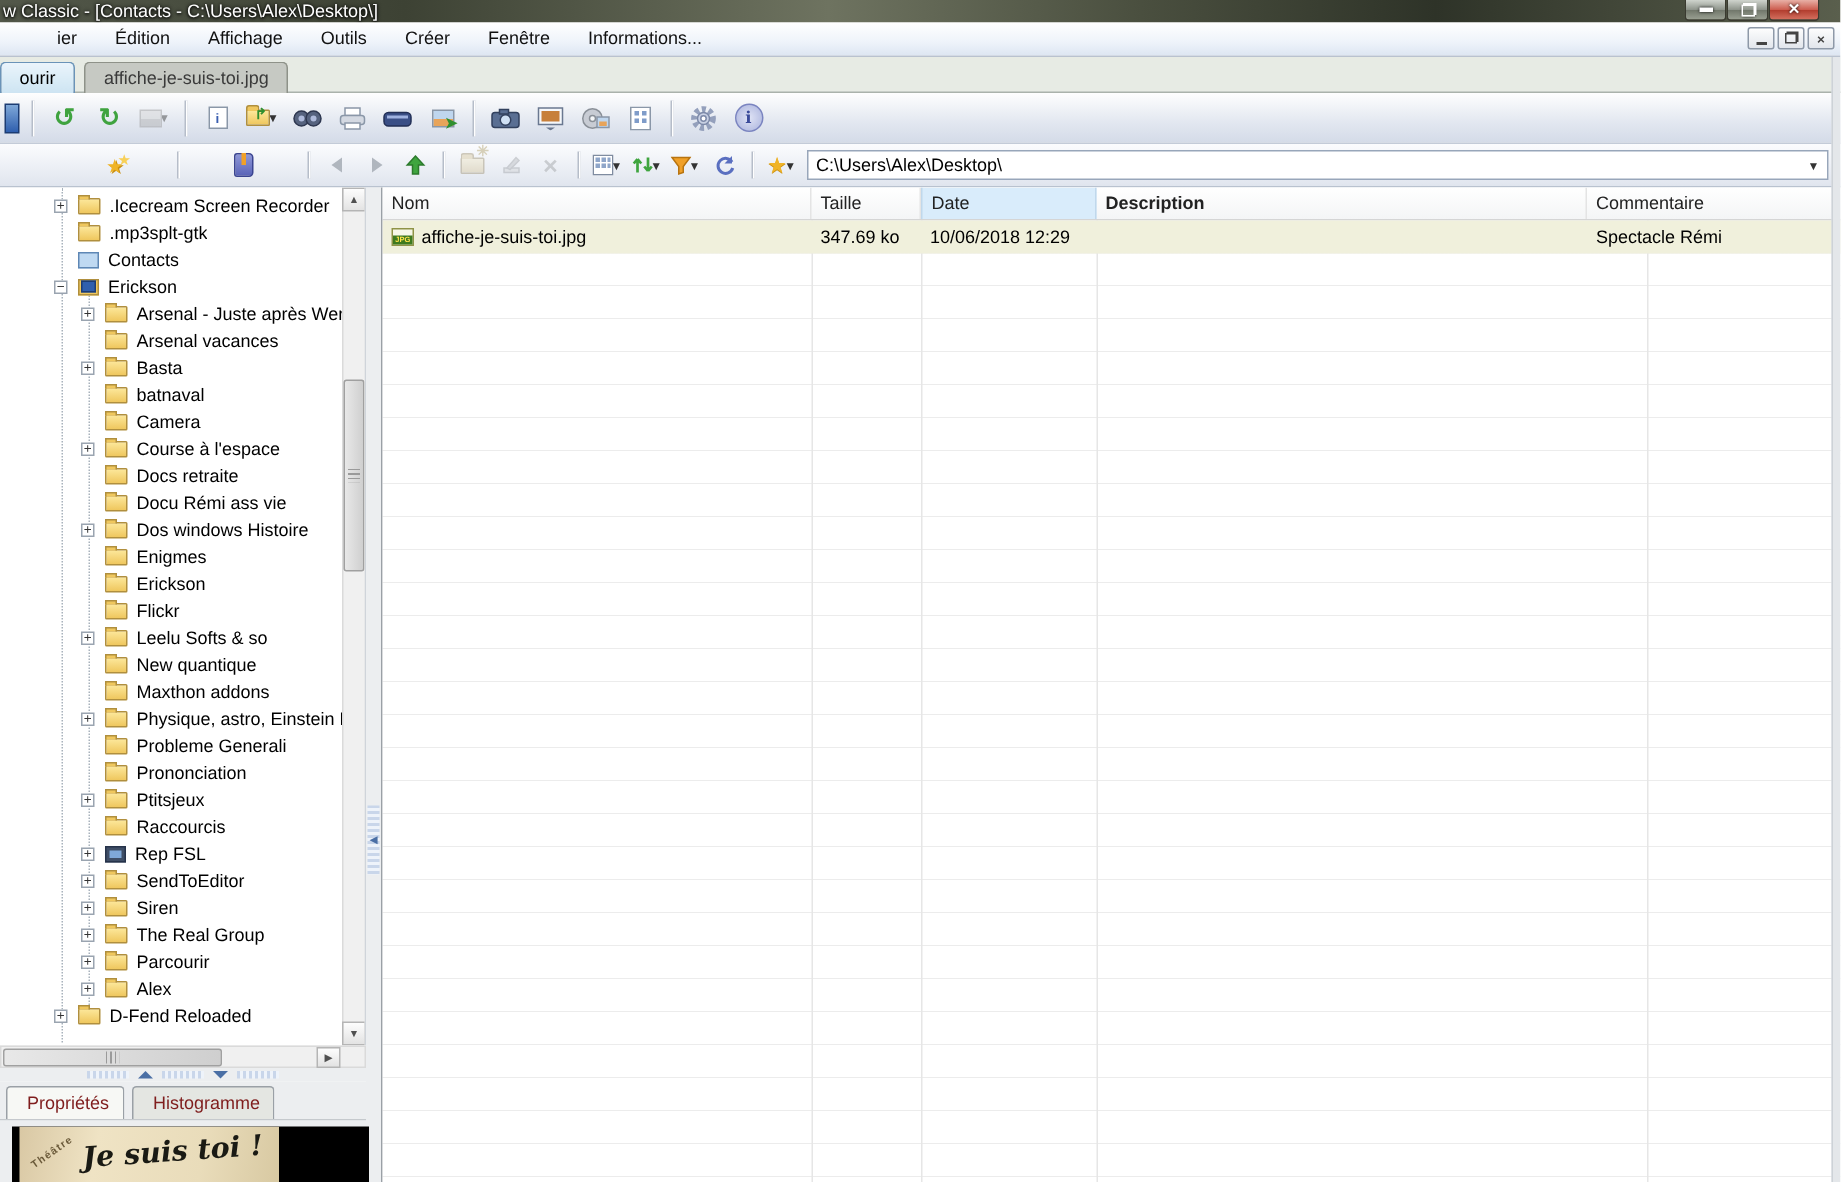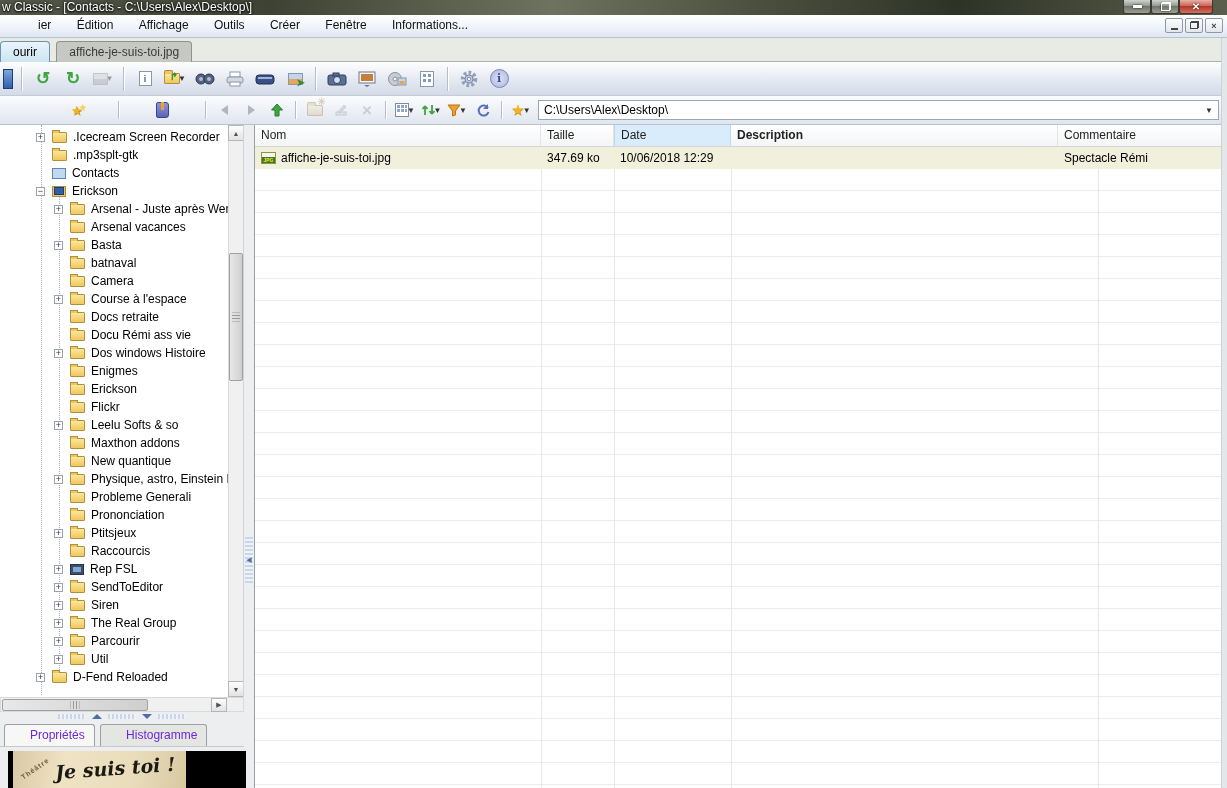--- a/index.html
+++ b/index.html
@@ -123,22 +123,22 @@
   #grid-lines{position:absolute;left:0;top:44px;width:973px;height:619px;
     background:repeating-linear-gradient(#ffffff 0 21px,#ececec 21px 22px);}
   .vline{position:absolute;top:22px;width:1px;height:641px;background:#e6e6e6;}
   
   #bottom-splitter{left:0;top:712px;width:244px;height:9px;background:#eceef0;display:flex;align-items:center;justify-content:center;gap:6px;}
   .bs-dots{width:28px;height:5px;background:repeating-linear-gradient(90deg,#c9d6ea 0 2px,#eef3fa 2px 4px);}
   .bs-arrow{width:0;height:0;border-left:5px solid transparent;border-right:5px solid transparent;}
   .bs-arrow.up{border-bottom:5px solid #4a6fa5;}
   .bs-arrow.down{border-top:5px solid #4a6fa5;}
   #bottom-tabs{left:0;top:721px;width:244px;height:26px;background:#eceef0;border-bottom:1px solid #c5c9cd;box-sizing:border-box;padding-left:4px;}
-  .btab{display:inline-block;height:22px;margin-top:3px;padding:3px 9px 0 25px;box-sizing:border-box;
-    border:1px solid #9aa0a6;border-bottom:none;border-radius:3px 3px 0 0;background:#e4e6e2;color:#6d28d9;margin-right:2px;}
+  .btab{display:inline-block;height:22px;margin-top:3px;padding:3px 9px 0 13px;box-sizing:border-box;
+    border:1px solid #9aa0a6;border-bottom:none;border-radius:3px 3px 0 0;background:#e4e6e2;color:#7f1d1d;margin-right:2px;}
   .btab.active{background:#f7f8f5;}
   #preview{left:0;top:747px;width:244px;height:41px;background:#eceef0;}
   #preview-img{position:absolute;left:8px;top:4px;width:238px;height:37px;background:#000;overflow:hidden;}
   #poster{position:absolute;left:5px;top:0;width:173px;height:37px;background:linear-gradient(100deg,#d9c8a4,#efe3c4 30%,#e9dcba 70%,#d8c9a2);overflow:hidden;}
   #poster-title{position:absolute;left:42px;top:6px;font-family:"DejaVu Serif",serif;font-style:italic;font-weight:bold;
     font-size:19px;color:#1a1a14;transform:rotate(-4deg);white-space:nowrap;}
   #poster-stamp{position:absolute;left:6px;top:14px;font-size:7px;font-weight:bold;color:#6b5a3a;
     transform:rotate(-35deg);letter-spacing:1px;}
   
   #right-frame{left:1221px;top:38px;width:6px;height:750px;background:#e4e7ea;border-left:1px solid #cdd2d7;box-sizing:border-box;}
@@ -482,27 +482,27 @@
 
         <div class="trow lvl3">
           <span class="ebox">+</span>
           <span class="ticon ic-folder"></span>
           <span class="tlabel">Leelu Softs &amp; so</span>
         </div>
 
         <div class="trow lvl3">
           <span class="ebox"></span>
           <span class="ticon ic-folder"></span>
+          <span class="tlabel">New quantique</span>
+        </div>
+
+        <div class="trow lvl3">
+          <span class="ebox"></span>
+          <span class="ticon ic-folder"></span>
           <span class="tlabel">Maxthon addons</span>
-        </div>
-
-        <div class="trow lvl3">
-          <span class="ebox"></span>
-          <span class="ticon ic-folder"></span>
-          <span class="tlabel">New quantique</span>
         </div>
 
         <div class="trow lvl3">
           <span class="ebox">+</span>
           <span class="ticon ic-folder"></span>
           <span class="tlabel">Physique, astro, Einstein P</span>
         </div>
 
         <div class="trow lvl3">
           <span class="ebox"></span>
@@ -554,21 +554,21 @@
 
         <div class="trow lvl3">
           <span class="ebox">+</span>
           <span class="ticon ic-folder"></span>
           <span class="tlabel">Parcourir</span>
         </div>
 
         <div class="trow lvl3">
           <span class="ebox">+</span>
           <span class="ticon ic-folder"></span>
-          <span class="tlabel">Util</span>
+          <span class="tlabel">Alex</span>
         </div>
 
         <div class="trow lvl2">
           <span class="ebox">+</span>
           <span class="ticon ic-folder"></span>
           <span class="tlabel">D-Fend Reloaded</span>
         </div>
 
     </div>
   </div>

